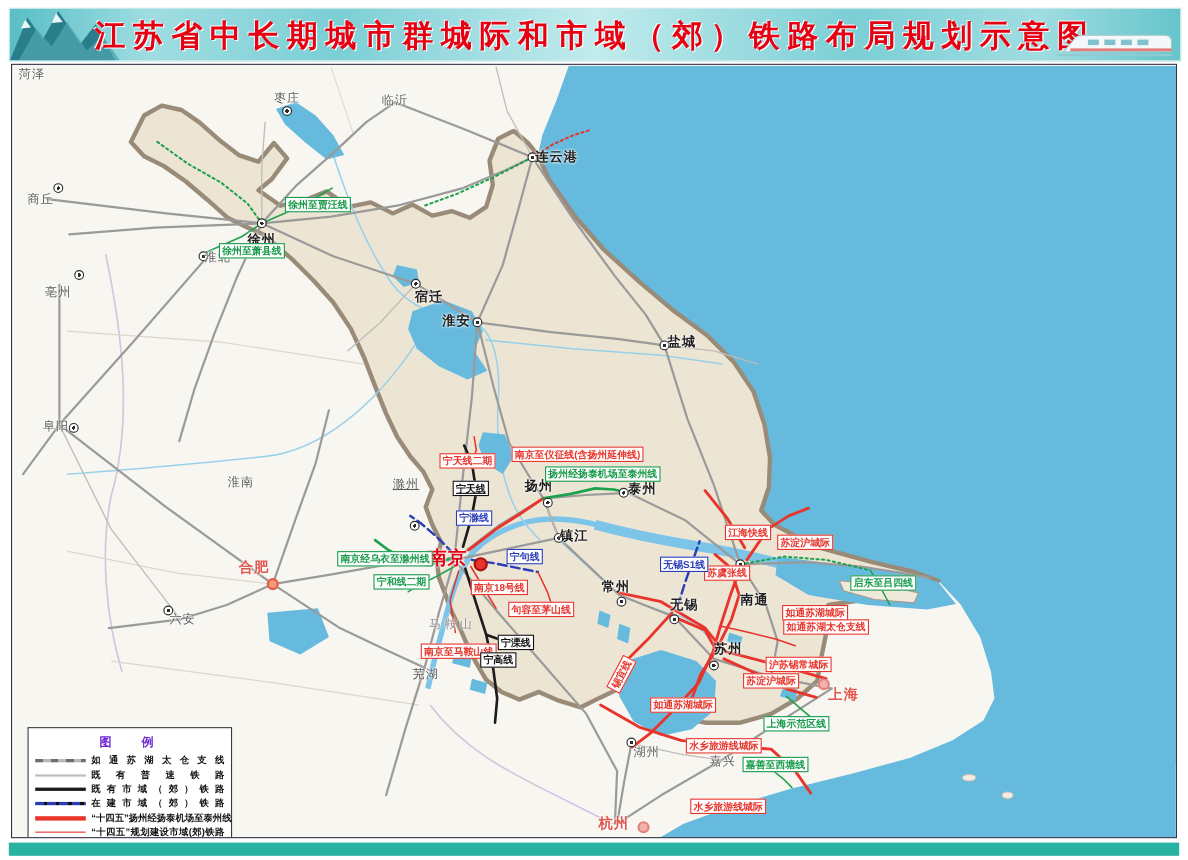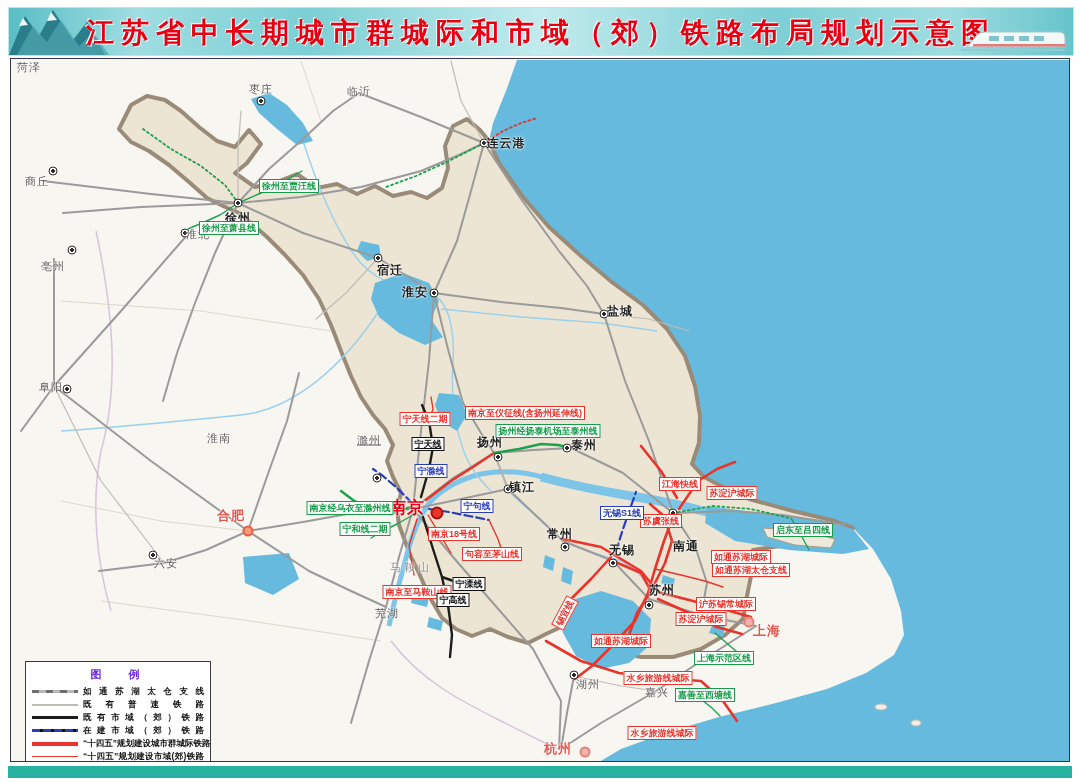--- a/index.html
+++ b/index.html
@@ -329,21 +329,21 @@
           <div class="lg-row">
             <span class="sw sw-black"></span>
             <span class="lg-label">既有市域（郊）铁路</span>
           </div>
           <div class="lg-row">
             <span class="sw sw-blue"></span>
             <span class="lg-label">在建市域（郊）铁路</span>
           </div>
           <div class="lg-row">
             <span class="sw sw-red-thick"></span>
-            <span class="lg-label">“十四五”规划建设城市群城际铁路</span>
+            <span class="lg-label">“十四五”扬州经扬泰机场至泰州线</span>
           </div>
           <div class="lg-row">
             <span class="sw sw-red-thin"></span>
             <span class="lg-label">“十四五”规划建设市域(郊)铁路</span>
           </div>
         </div>
     </div>
 
   </div>
 

